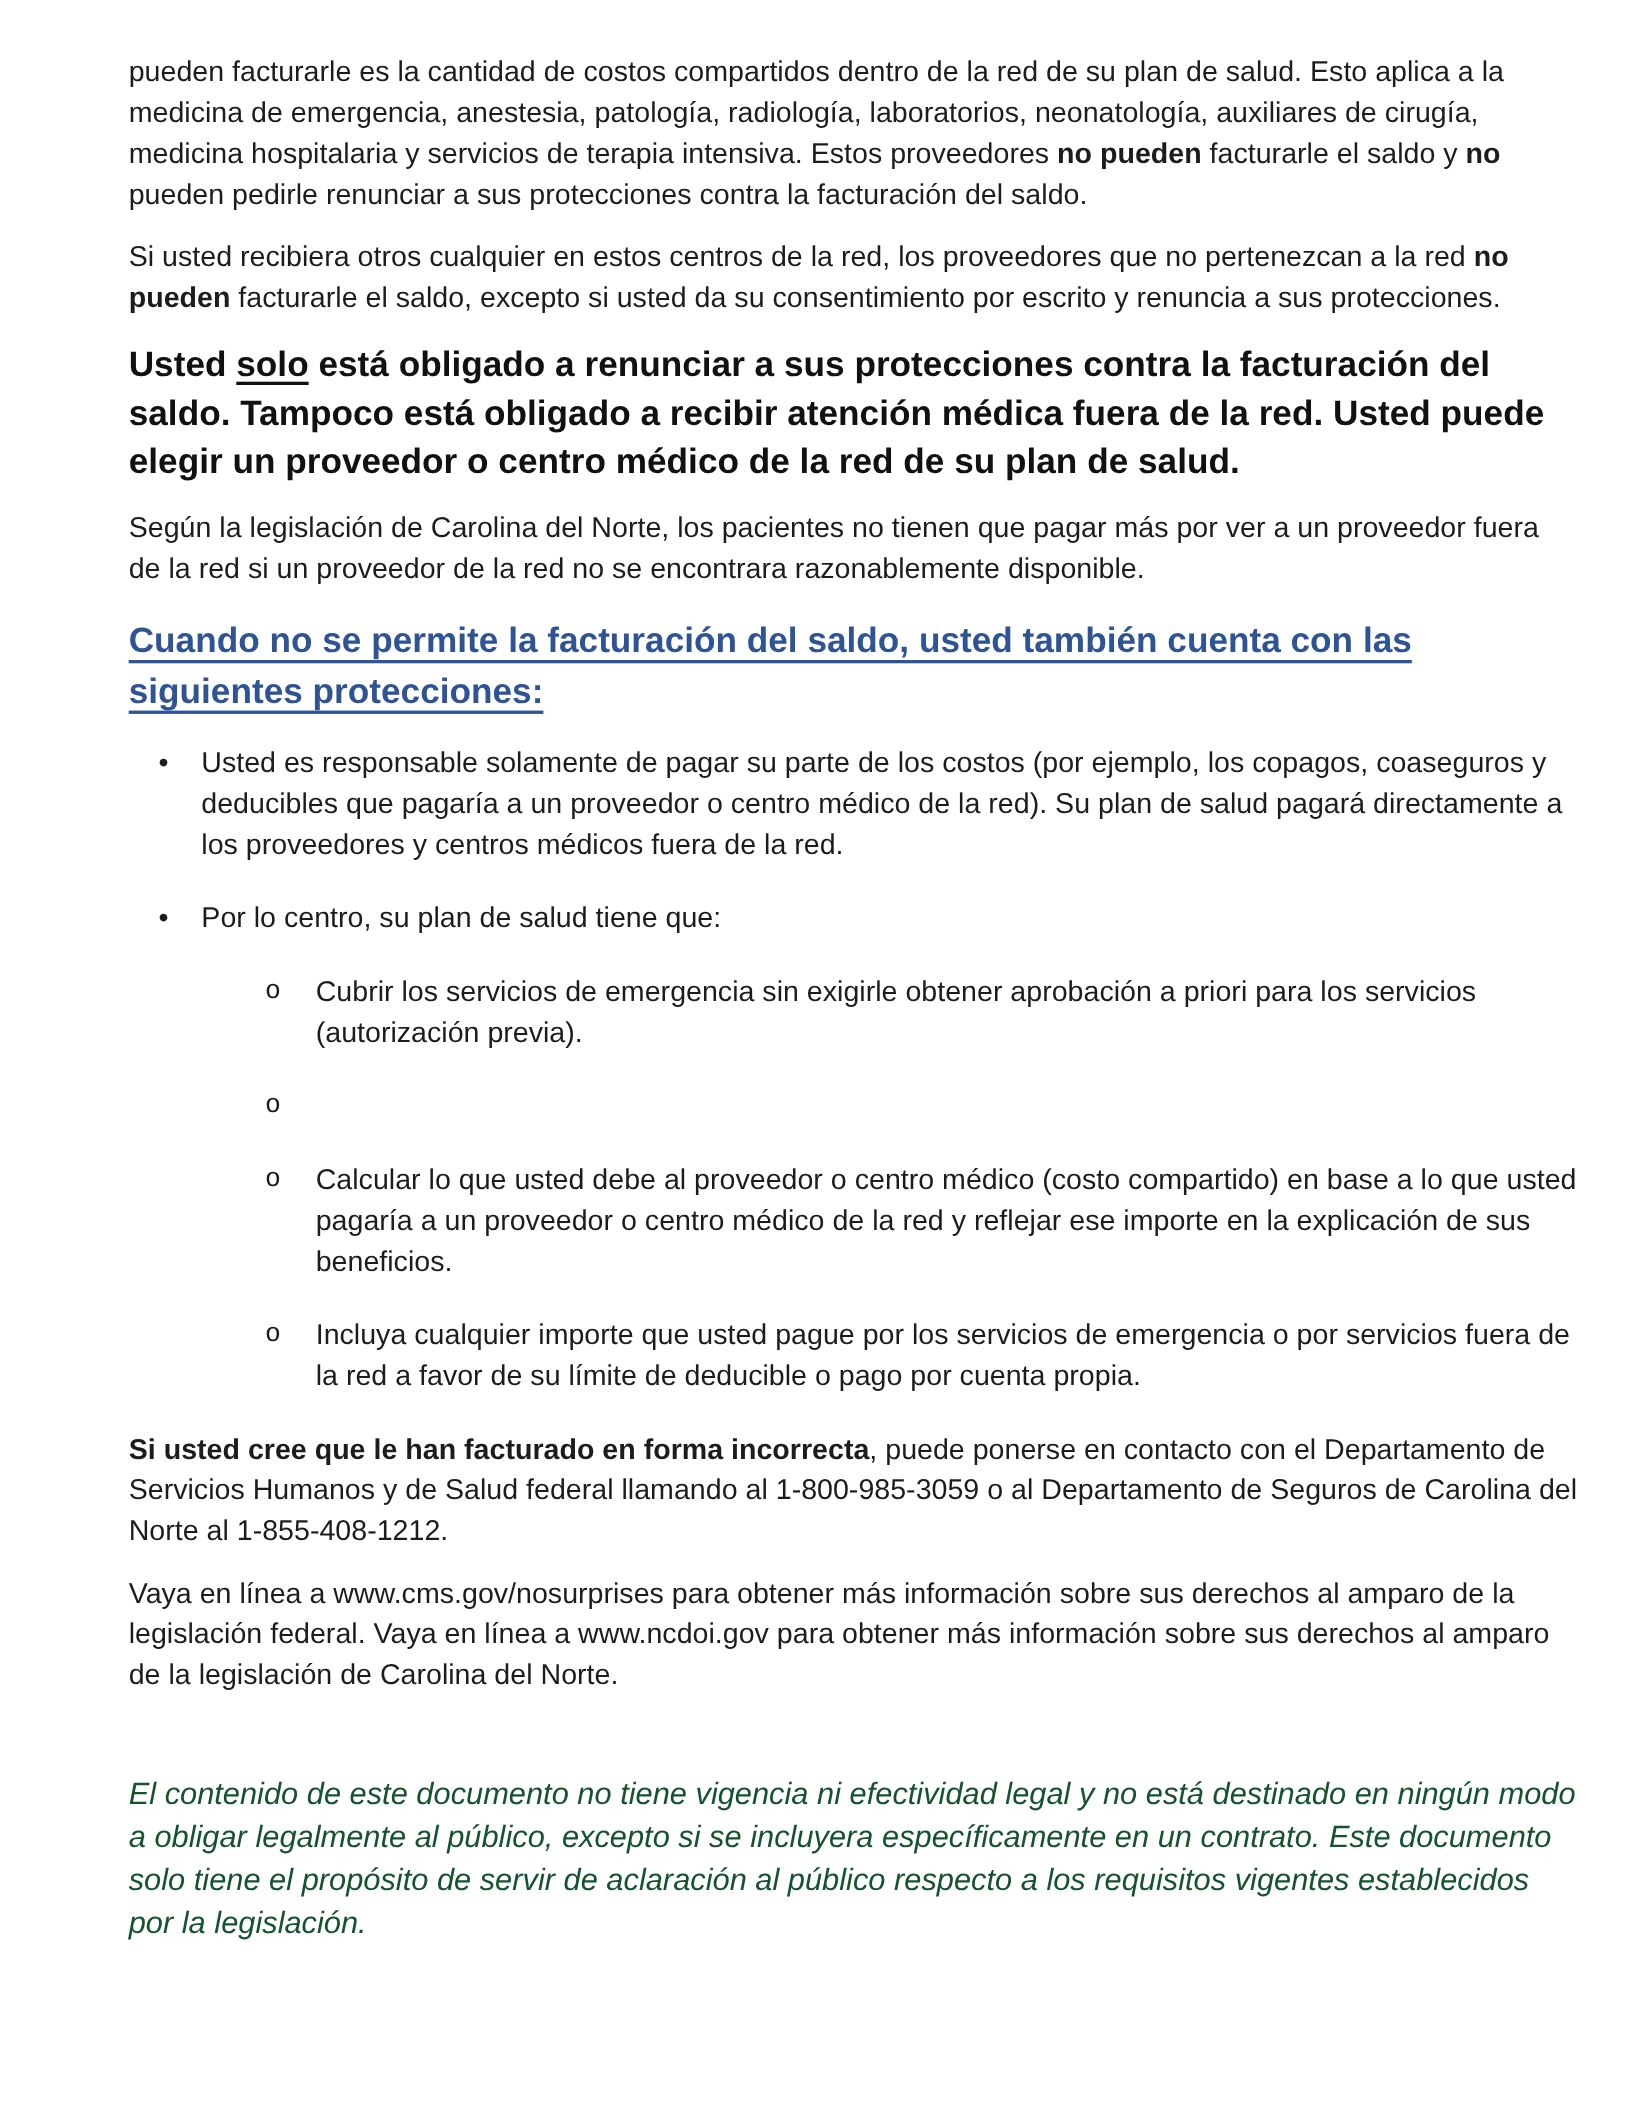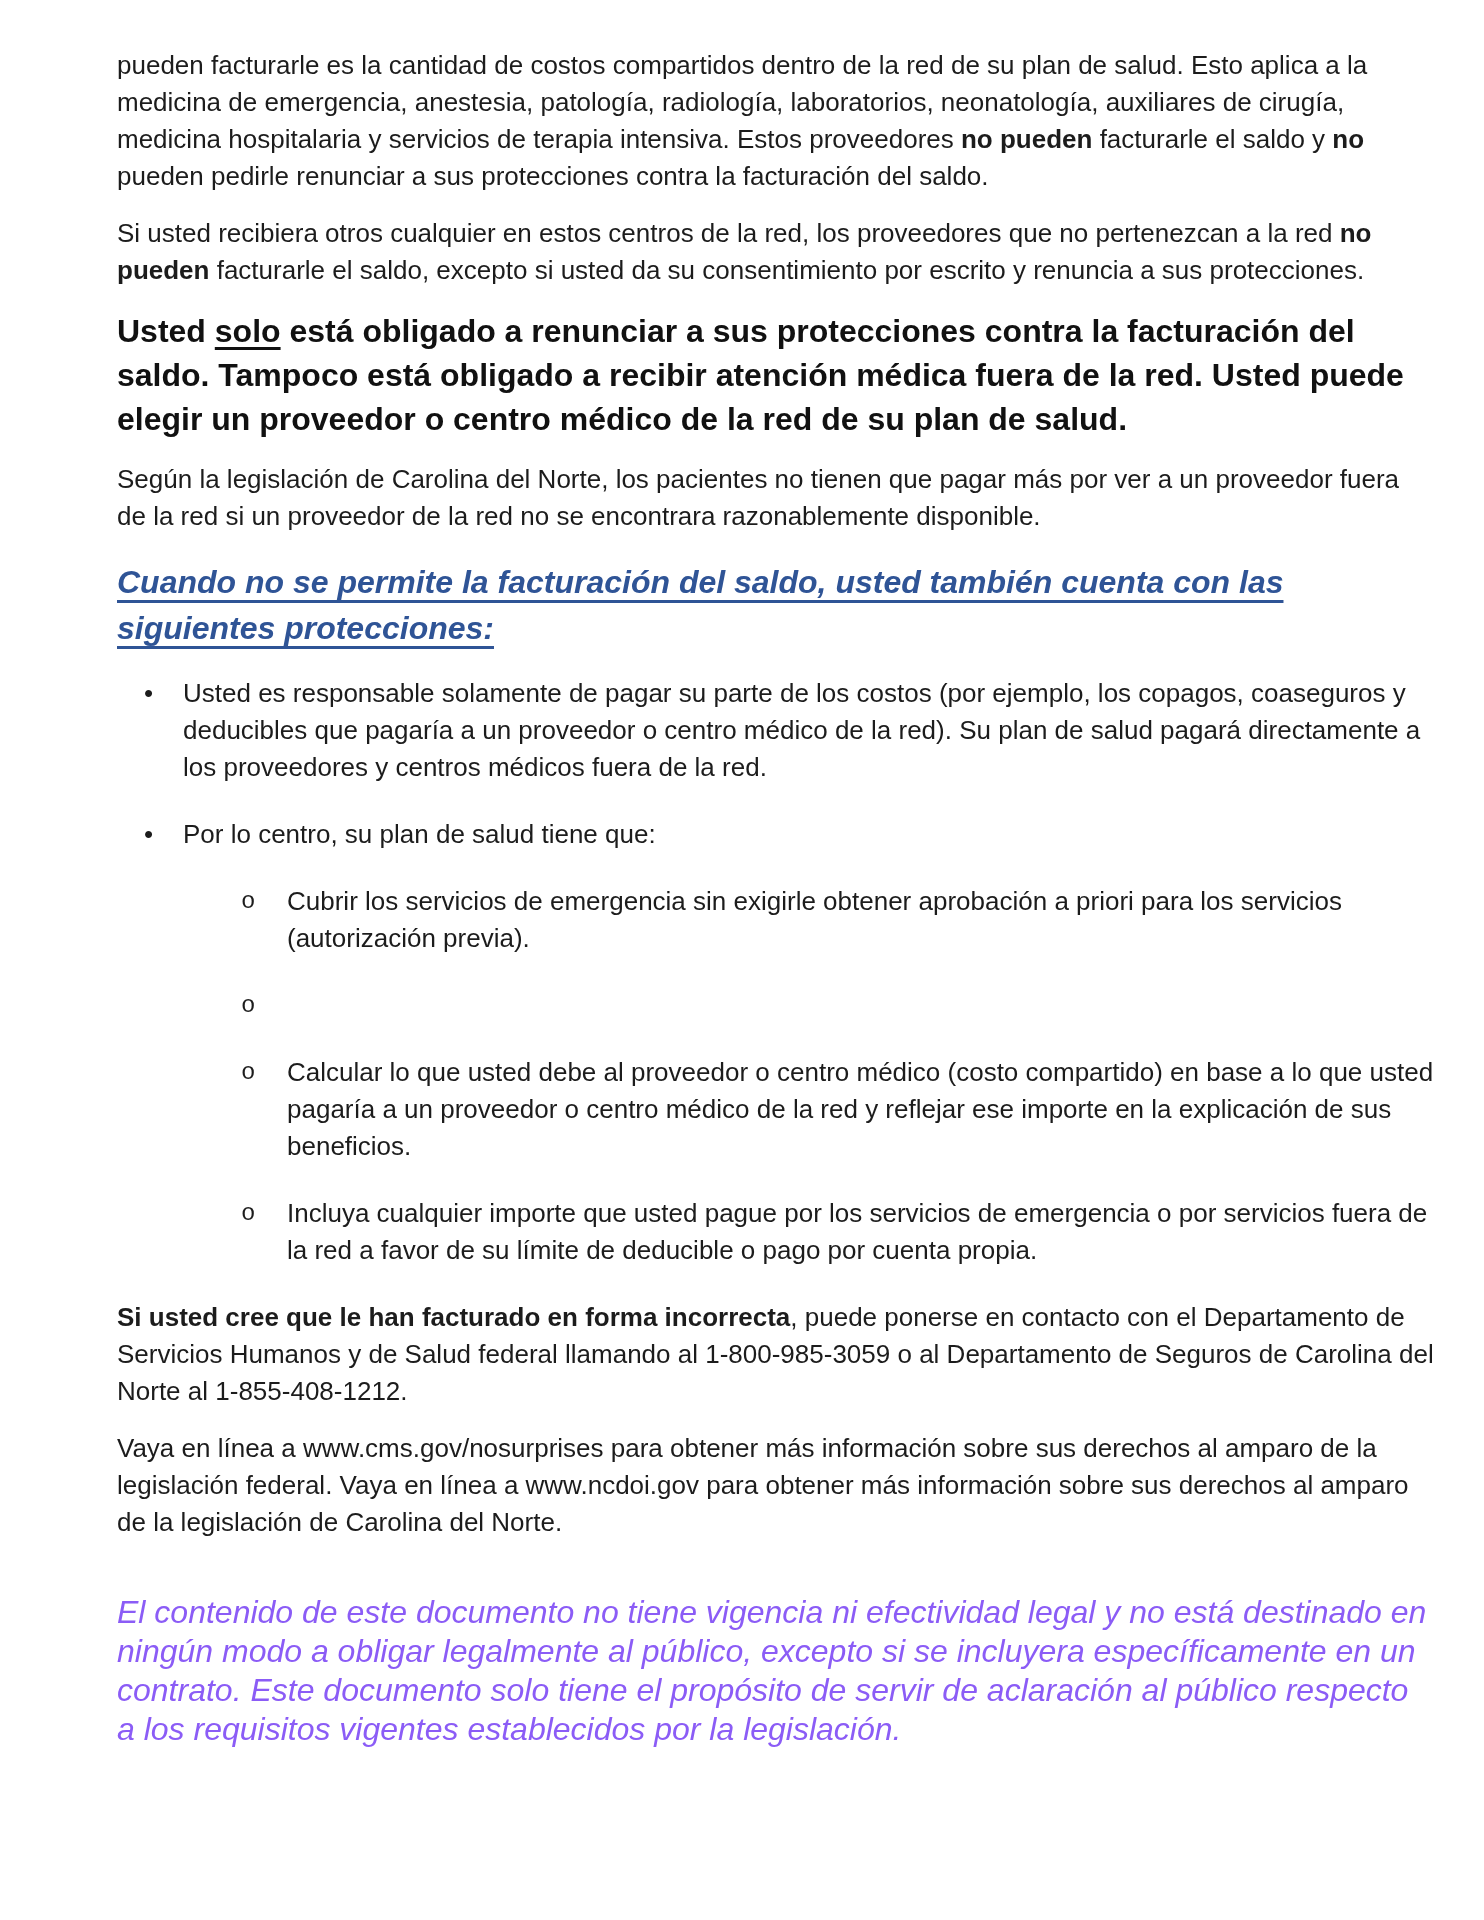--- a/index.html
+++ b/index.html
@@ -38,21 +38,20 @@
   .h2 {
     font-size: 32px;
     line-height: 46px;
     font-weight: bold;
     margin: 24px 0 24px 0;
   }
   .h2 .hl {
     text-decoration: underline;
     text-decoration-thickness: 2.5px;
     text-underline-offset: 7px;
-    font-style: italic;
   }
   .b { font-weight: bold; }
 
   .li1 {
     display: flex;
     font-size: 26px;
     line-height: 37px;
     margin: 0 0 30px 0;
   }
   .li1 .marker {
@@ -71,25 +70,25 @@
     box-sizing: border-box;
     padding-left: 124px;
     font-family: "Liberation Mono", monospace;
     font-size: 24px;
   }
   .li-content { flex: 1; }
 
   .after-list { margin-top: 4px; }
 
   .footer {
-    font-size: 32px;
+    font-size: 28px;
     line-height: 39px;
     font-style: italic;
-    margin-top: 52px;
-    color: #8b5cf6;
+    margin-top: 70px;
+    color: #14532d;
   }
 </style>
 </head>
 <body>
 
 <div class="page">
 
   <p class="body"><span>pueden facturarle es la cantidad de costos compartidos dentro de la red de su plan de salud. Esto aplica a la medicina de emergencia, anestesia, patología, radiología, laboratorios, neonatología, auxiliares de cirugía, medicina hospitalaria y servicios de terapia intensiva. Estos proveedores </span><span class="b">no pueden</span><span> facturarle el saldo y </span><span class="b">no</span><span> pueden pedirle renunciar a sus protecciones contra la facturación del saldo.</span></p>
 
   <p class="body"><span>Si usted recibiera otros cualquier en estos centros de la red, los proveedores que no pertenezcan a la red </span><span class="b">no pueden</span><span> facturarle el saldo, excepto si usted da su consentimiento por escrito y renuncia a sus protecciones.</span></p>

